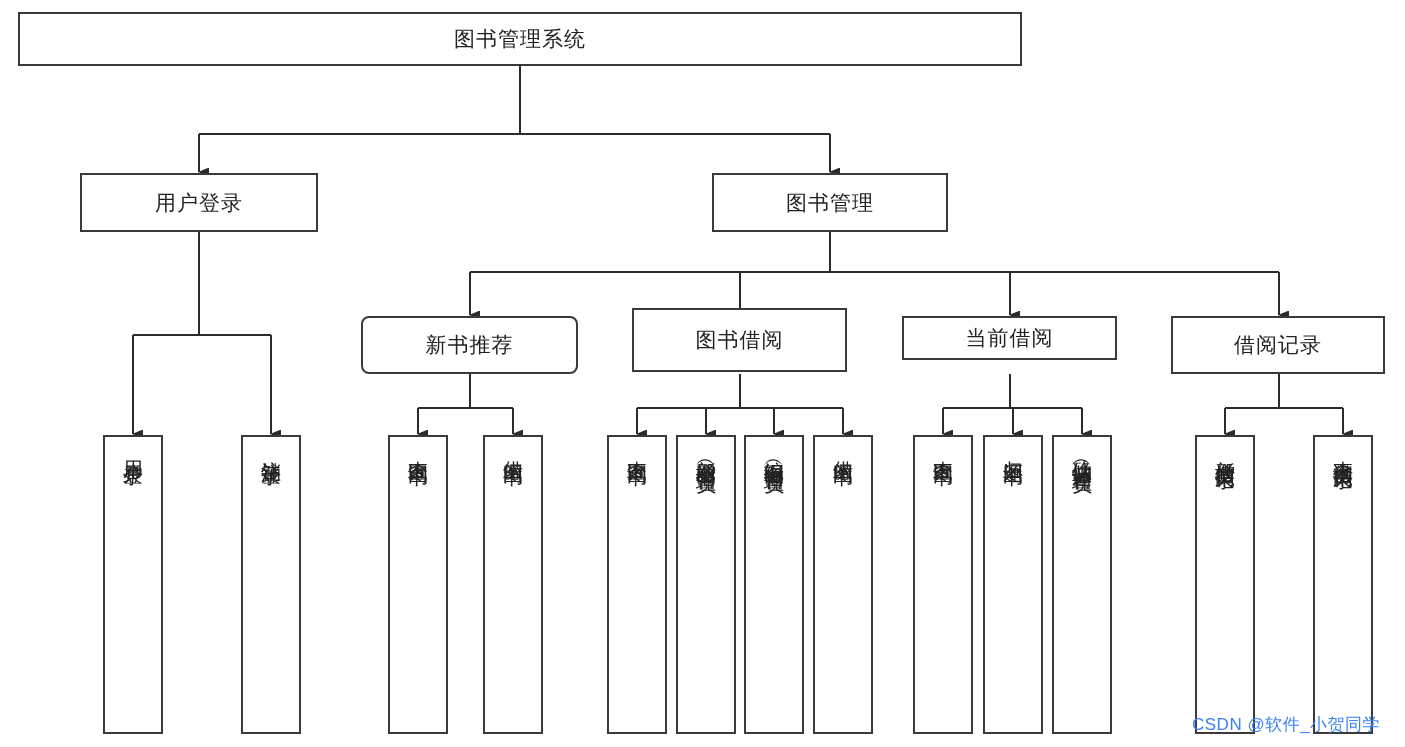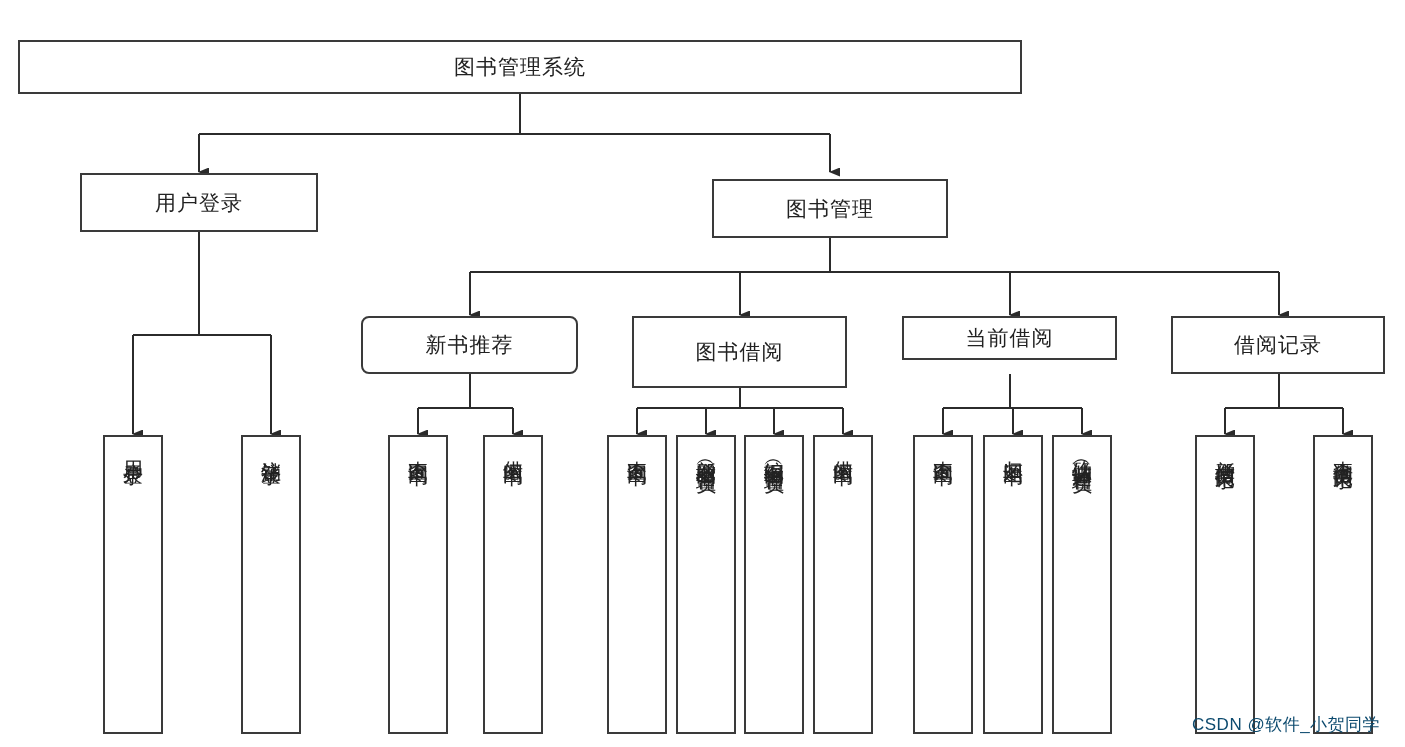--- a/index.html
+++ b/index.html
@@ -59,21 +59,21 @@
     white-space: nowrap;
   }
   .node-label {
     display: block;
   }
   .watermark {
     position: absolute;
     left: 1192px;
     top: 713px;
     font-size: 17px;
-    color: #0c4a6e;
+    color: #3b82f6;
     white-space: nowrap;
     letter-spacing: 0.5px;
   }
 </style>
 </head>
 <body>
 
 <div id="diagram-root">
 
   <svg class="connector-layer" viewBox="0 0 1405 747" xmlns="http://www.w3.org/2000/svg">
@@ -112,37 +112,37 @@
         <line x1="943" y1="408" x2="943" y2="434" marker-end="url(#arrowhead)"></line>
         <line x1="1013" y1="408" x2="1013" y2="434" marker-end="url(#arrowhead)"></line>
         <line x1="1082" y1="408" x2="1082" y2="434" marker-end="url(#arrowhead)"></line>
         <line x1="1279" y1="374" x2="1279" y2="408"></line>
         <line x1="1225" y1="408" x2="1343" y2="408"></line>
         <line x1="1225" y1="408" x2="1225" y2="434" marker-end="url(#arrowhead)"></line>
         <line x1="1343" y1="408" x2="1343" y2="434" marker-end="url(#arrowhead)"></line>
       </g>
   </svg>
 
-  <div class="node horiz" style="left: 18px; top: 12px; width: 1004px; height: 54px; margin-top: 28px;">
+  <div class="node horiz" style="left: 18px; top: 12px; width: 1004px; height: 54px;">
     <span class="node-label">图书管理系统</span>
   </div>
 
   <div class="node horiz" style="left: 80px; top: 173px; width: 238px; height: 59px;">
     <span class="node-label">用户登录</span>
   </div>
 
-  <div class="node horiz" style="left: 712px; top: 179px; width: 236px; height: 59px;">
+  <div class="node horiz" style="left: 712px; top: 173px; width: 236px; height: 59px;">
     <span class="node-label">图书管理</span>
   </div>
 
   <div class="node horiz" style="left: 361px; top: 316px; width: 217px; height: 58px; border-radius: 8px;">
     <span class="node-label">新书推荐</span>
   </div>
 
-  <div class="node horiz" style="left: 632px; top: 316px; width: 215px; height: 72px;">
+  <div class="node horiz" style="left: 632px; top: 308px; width: 215px; height: 64px;">
     <span class="node-label">图书借阅</span>
   </div>
 
   <div class="node horiz" style="left: 902px; top: 316px; width: 215px; height: 44px;">
     <span class="node-label">当前借阅</span>
   </div>
 
   <div class="node horiz" style="left: 1171px; top: 316px; width: 214px; height: 58px;">
     <span class="node-label">借阅记录</span>
   </div>

